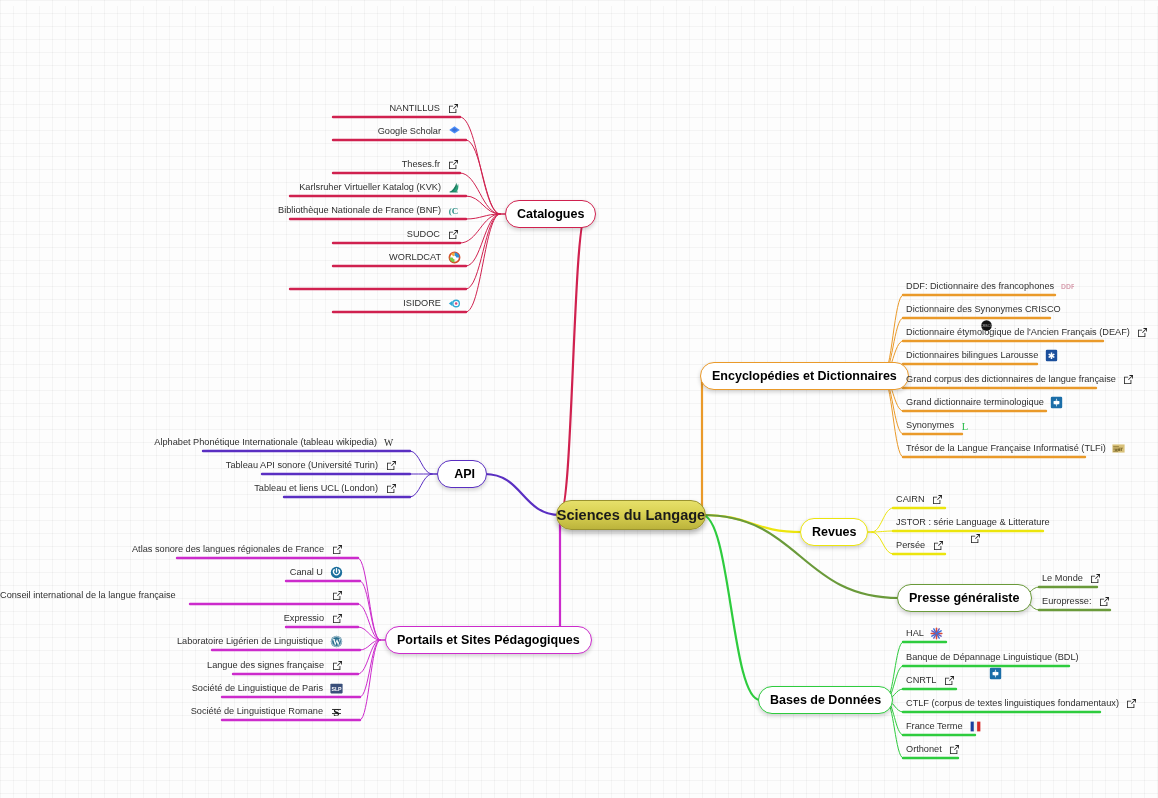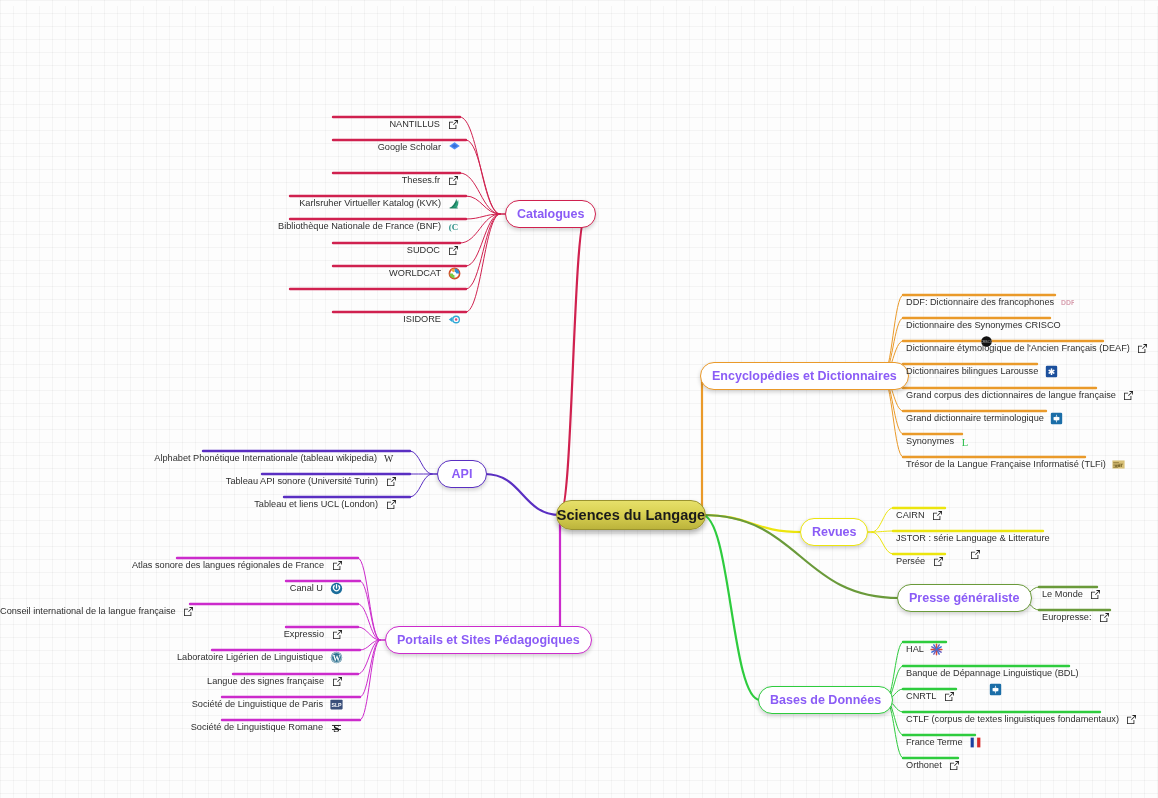--- a/index.html
+++ b/index.html
@@ -24,26 +24,26 @@
     position:absolute;left:13px;top:6px;width:1158px;height:798px;
     background-image:linear-gradient(to right, rgba(0,0,0,0.030) 1px, transparent 1px);
     background-size:26px 26px;
     z-index:0;
   }
   #edges{position:absolute;left:0;top:0;z-index:1;}
   #nodes{position:absolute;left:0;top:0;width:1158px;height:798px;z-index:2;}
 
   .branch-node{
     position:absolute;
-    display:flex;align-items:center;justify-content:center;
+    display:flex;align-items:center;justify-content:flex-end;
     background:#ffffff;
     border-radius:14px;
     font-weight:bold;
     font-size:12.5px;
-    color:#8b5cf6;
+    color:#000000;
     white-space:nowrap;
     box-shadow:0 2px 4px rgba(0,0,0,0.18);
     box-sizing:border-box;
     height:28px;
   }
   .center-node{
     position:absolute;
     display:flex;align-items:center;justify-content:center;
     border-radius:15px;
     font-weight:bold;font-size:14.5px;
@@ -54,21 +54,20 @@
     border:1px solid #9a9330;
     box-shadow:0 3px 5px rgba(0,0,0,0.30);
     box-sizing:border-box;
   }
   .leaf{
     position:absolute;
     display:flex;align-items:center;
     white-space:nowrap;
     height:18px;
     box-sizing:border-box;
-    margin-top:16px;
   }
   .leaf .lbl{
     font-size:9.2px;
     color:#2f2f2f;
     line-height:18px;
   }
   .leaf .ic{
     margin-left:6px;
     display:inline-flex;align-items:center;justify-content:center;
     width:14px;height:14px;flex:0 0 auto;
@@ -304,21 +303,21 @@
     <div class="leaf" style="top: 563px; left: 0px; width: 343px; justify-content: flex-end;">
       <span class="lbl">Canal U</span>
       <span class="ic" style="margin-left: 6px;">
         <svg width="13" height="13" viewBox="0 0 16 16">
           <circle cx="8" cy="8" r="7" fill="#1b6e9c"></circle>
           <path d="M8 3.2v4.2" stroke="#fff" stroke-width="1.6" stroke-linecap="round"></path>
           <path d="M5.2 4.6a3.7 3.7 0 1 0 5.6 0" fill="none" stroke="#fff" stroke-width="1.6" stroke-linecap="round"></path>
         </svg>
       </span>
     </div>
-    <div class="leaf" style="top: 586px; left: 0px; width: 344px; justify-content: flex-start;">
+    <div class="leaf" style="top: 586px; left: 0px; width: 344px; justify-content: space-between;">
       <span class="lbl">Conseil international de la langue française</span>
       <span class="ic ext" style="margin-left: 6px;">
         <svg width="13" height="13" viewBox="0 0 16 16">
           <path d="M2.5 4.5h5v1h-4v7h7v-4h1v5h-9z" fill="#222"></path>
           <path d="M9.2 2.6h4.3v4.3h-1V4.3l-4.3 4.3-.7-.7 4.3-4.3H9.2z" fill="#222"></path>
         </svg>
       </span>
     </div>
     <div class="leaf" style="top: 609px; left: 0px; width: 344px; justify-content: flex-end;">
       <span class="lbl">Expressio</span>

